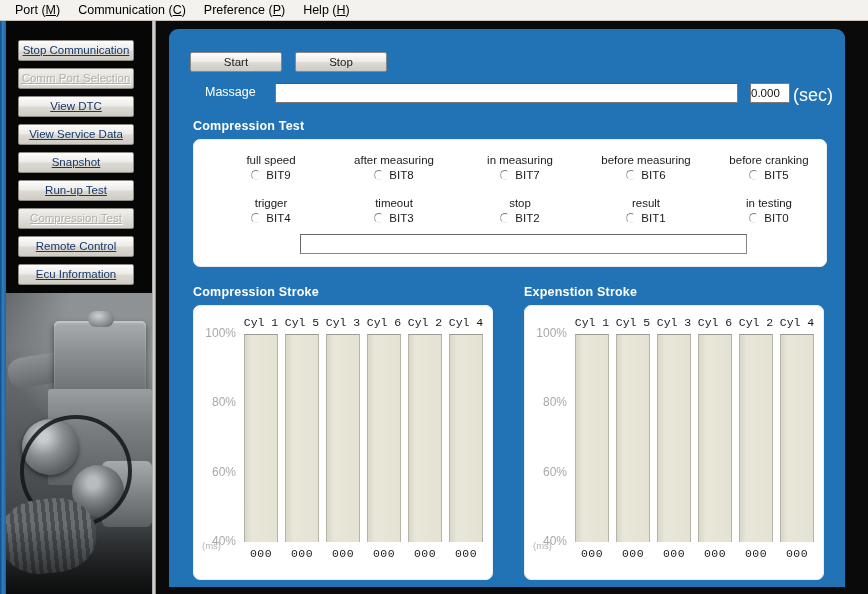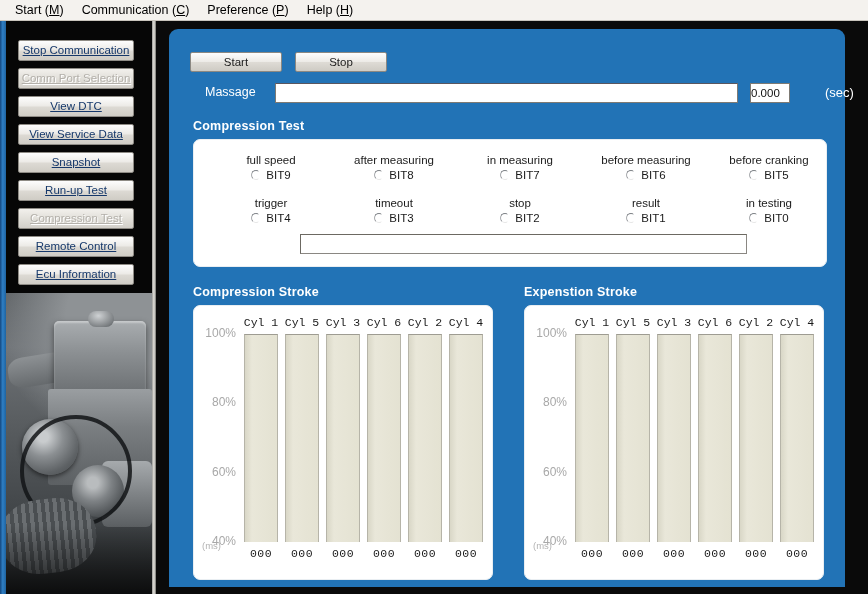--- a/index.html
+++ b/index.html
@@ -199,21 +199,21 @@
     width: 40px; height: 20px;
     background: #ffffff;
     border: 1px solid #7d7a74;
     font-size: 11.5px; color: #111;
     text-align: right;
     line-height: 18px;
     padding-right: 12px;
   }
   .sec-unit {
     position: absolute; left: 793px; top: 85px;
-    font-size: 13px; color: #ffffff; margin-left: 32px;
+    font-size: 18px; color: #ffffff;
   }
 
   
   .group-title {
     position: absolute;
     font-size: 12.5px;
     font-weight: bold;
     color: #ffffff;
     letter-spacing: .2px;
   }
@@ -333,21 +333,21 @@
     letter-spacing: .5px;
   }
 </style>
 </head>
 <body>
 
 <div id="app">
 
   <div class="menubar">
     <div class="menu-item">
-      <span>Start (</span><span class="acc">M</span><span>)</span>
+      <span>Port (</span><span class="acc">M</span><span>)</span>
     </div>
     <div class="menu-item">
       <span>Communication (</span><span class="acc">C</span><span>)</span>
     </div>
     <div class="menu-item">
       <span>Preference (</span><span class="acc">P</span><span>)</span>
     </div>
     <div class="menu-item">
       <span>Help (</span><span class="acc">H</span><span>)</span>
     </div>

